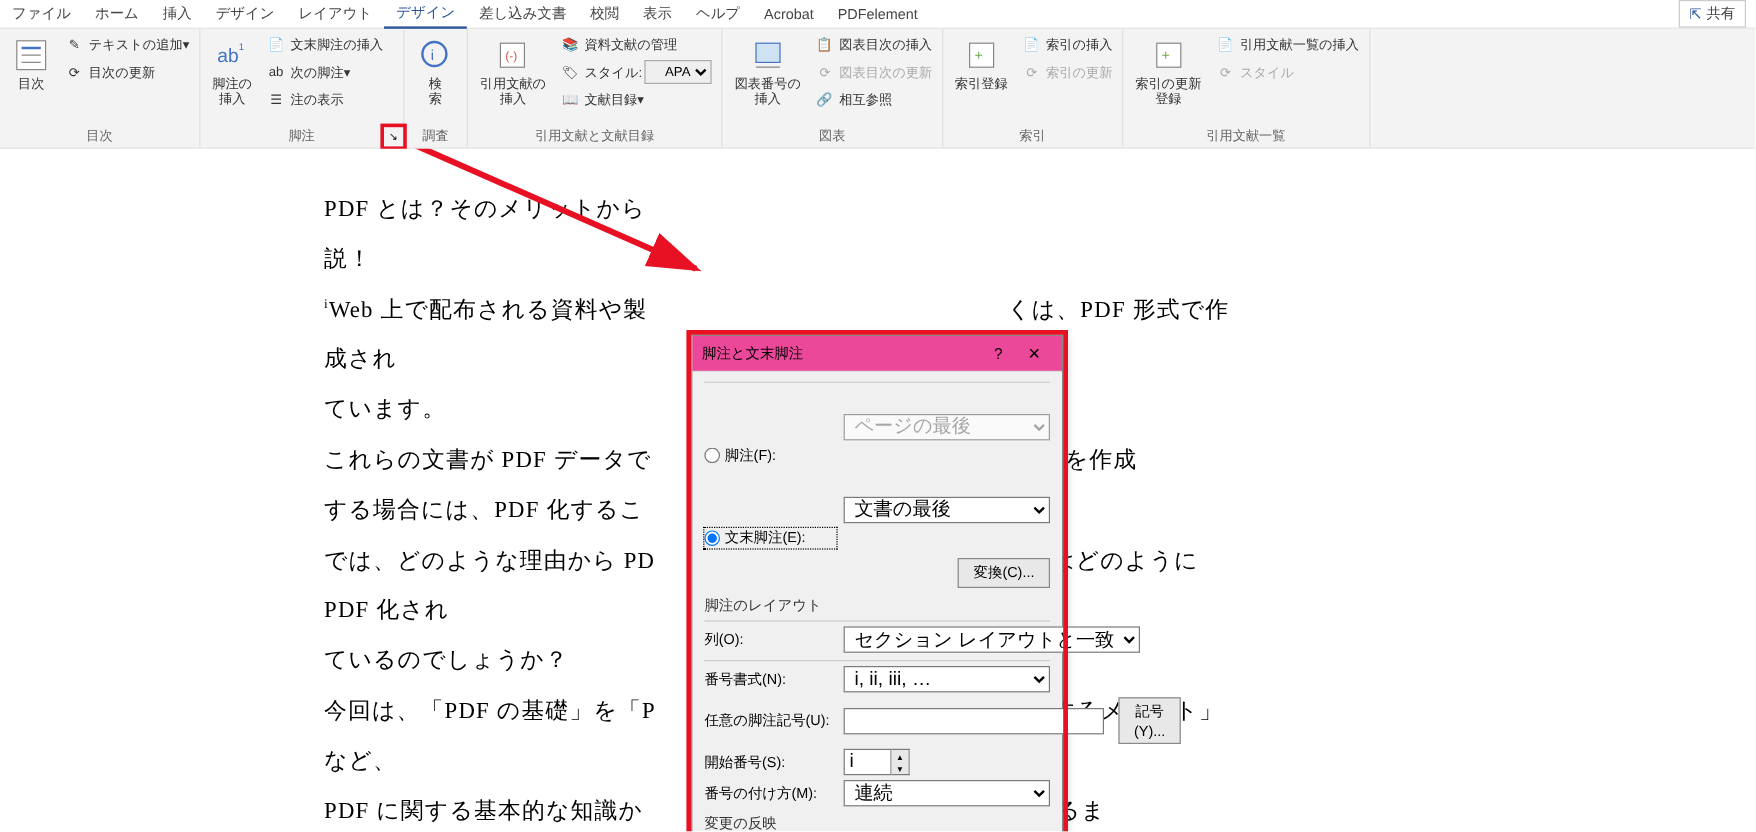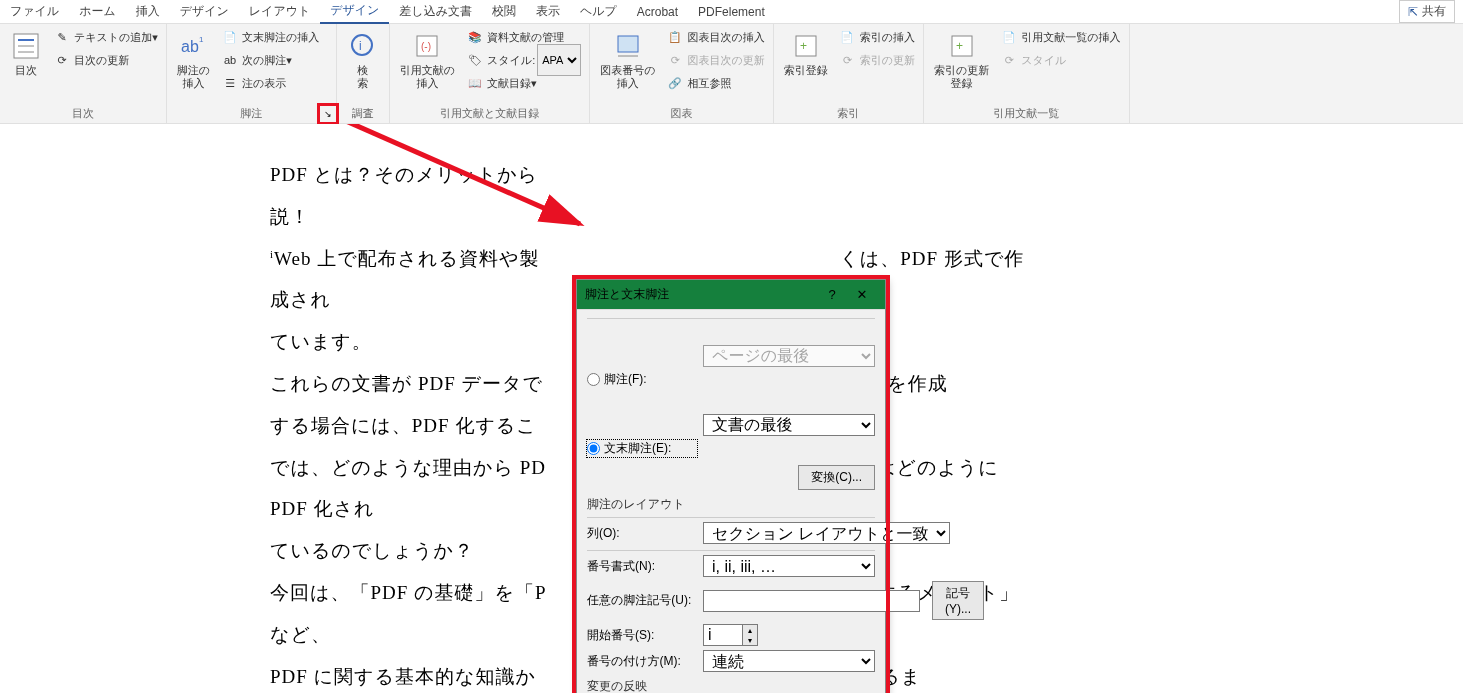--- a/index.html
+++ b/index.html
@@ -19,34 +19,34 @@
   .rbtn-lg { display: flex; flex-direction: column; align-items: center; justify-content: flex-start; padding: 4px 6px; cursor: pointer; min-width: 42px; }
   .rbtn-lg .icn { width: 32px; height: 32px; display: flex; align-items: center; justify-content: center; }
   .rbtn-lg .lbl { font-size: 11px; text-align: center; line-height: 1.2; margin-top: 2px; color: #333; }
   .rbtn-stack { display: flex; flex-direction: column; gap: 1px; }
   .rbtn-sm { display: flex; align-items: center; padding: 2px 4px; cursor: pointer; font-size: 11px; color: #333; height: 22px; white-space: nowrap; }
   .rbtn-sm.disabled { color: #aaa; }
   .rbtn-sm .icn { width: 16px; height: 16px; margin-right: 4px; display: inline-flex; align-items: center; justify-content: center; }
   .launcher { position: absolute; bottom: 2px; right: 2px; width: 14px; height: 14px; border: 1px solid #999; font-size: 9px; display: flex; align-items: center; justify-content: center; cursor: pointer; }
   .launcher.highlight { border: 3px solid #e81123; width: 22px; height: 22px; bottom: -2px; right: -3px; }
   .style-combo { display: flex; align-items: center; font-size: 11px; }
-  .style-combo select { font-size: 11px; border: 1px solid #ababab; height: 32px; margin-left: 2px; }
+  .style-combo select { font-size: 11px; border: 1px solid #ababab; height: 20px; margin-left: 2px; padding-left: 12px; }
   .collapse-btn { position: absolute; right: 6px; bottom: 4px; font-size: 10px; color: #666; cursor: pointer; }
 
   
   .doc-area { position: relative; background: #fff; height: 569px; overflow: hidden; }
   .doc-page { position: absolute; left: 100px; top: 0; width: 1100px; background: #fff; padding: 30px 170px 0 170px; }
   .doc-page p { font-family: "Yu Mincho", serif; font-size: 19px; line-height: 2.2; color: #000; letter-spacing: 1px; }
 
   
   .arrow { position: absolute; pointer-events: none; }
 
   
   .dialog-wrap { position: absolute; left: 576px; top: 155px; width: 310px; background: #f0f0f0; border: 1px solid #888; box-shadow: 2px 2px 8px rgba(0,0,0,0.3); outline: 4px solid #e81123; }
-  .dlg-title { display: flex; align-items: center; height: 30px; padding: 0 8px; background: #15803d; border-bottom: 1px solid #ddd; }
+  .dlg-title { display: flex; align-items: center; height: 30px; padding: 0 8px; background: #ec4899; border-bottom: 1px solid #ddd; }
   .dlg-title-text { flex: 1; font-size: 12px; }
   .dlg-title-btn { width: 30px; height: 28px; display: flex; align-items: center; justify-content: center; cursor: pointer; font-size: 13px; }
   .dlg-body { padding: 6px 10px 10px; }
   .fieldset { margin-bottom: 6px; }
   .fs-label { font-size: 12px; color: #333; margin-bottom: 4px; }
   .fs-row { display: flex; align-items: center; margin: 4px 0; gap: 6px; }
   .fs-row label { font-size: 12px; flex: 0 0 110px; }
   .fs-row label.radio-lbl { display: flex; align-items: center; gap: 4px; margin-top: 48px; }
   .fs-row select, .fs-row input[type=text] { flex: 1; font-size: 16px; height: 22px; border: 1px solid #7a7a7a; background: #fff; padding: 0 4px; }
   .fs-row .short-input { flex: 0 0 40px; }

